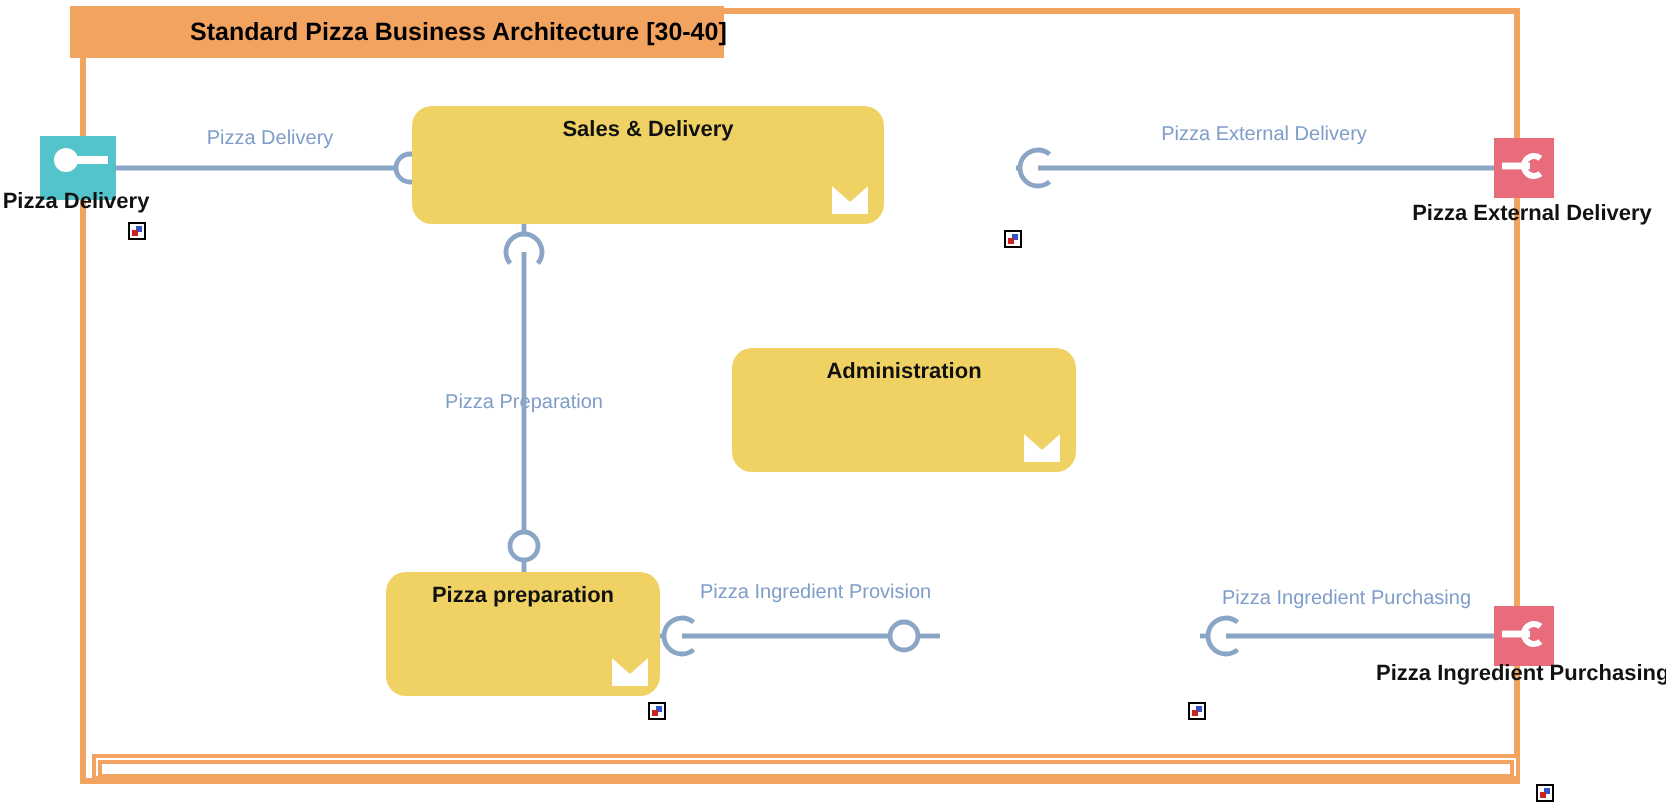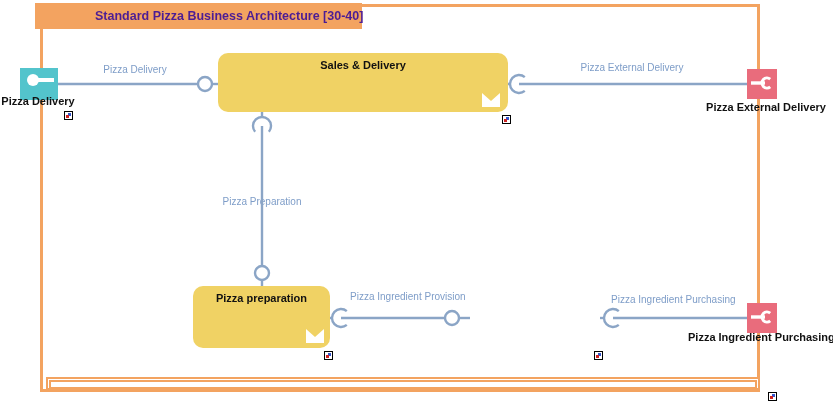--- a/index.html
+++ b/index.html
@@ -8,21 +8,21 @@
     font-family:"Liberation Sans","DejaVu Sans",sans-serif;overflow:hidden;
   }
   .container-rect{
     position:absolute;left:40px;top:4px;width:720px;height:388px;
     border:3px solid #F3A360;box-sizing:border-box;background:transparent;z-index:0;
   }
   .title-bar{
     position:absolute;left:35px;top:3px;width:327px;height:26px;background:#F3A360;
     display:flex;align-items:center;gap:7px;padding-left:9px;box-sizing:border-box;z-index:3;
   }
-  .title-bar .ttl{color:#4c1d95;font-weight:bold;font-size:12.5px;white-space:nowrap;margin-left:44px;}
+  .title-bar .ttl{color:#000000;font-weight:bold;font-size:12.5px;white-space:nowrap;margin-left:44px;}
   .bottom-bar{
     position:absolute;left:46px;top:377px;width:714px;height:13px;
     border:2px solid #F3A360;box-sizing:border-box;background:#fff;z-index:1;
   }
   .bottom-bar .inner{
     margin:1px;height:5px;border:2px solid #F3A360;background:#fff;
   }
   .func-box{
     position:absolute;background:#F0D264;border-radius:10px;z-index:3;
     text-align:center;font-weight:bold;font-size:11px;color:#111;padding-top:6px;box-sizing:border-box;
@@ -91,27 +91,33 @@
       <path d="M 341 318 H 445"></path>
       <circle cx="452" cy="318" r="7" fill="#ffffff"></circle>
       <path d="M 459 318 H 470"></path>
 
       <path d="M 600 318 H 604"></path>
       <path d="M 618.79 311.11 A 9 9 0 1 0 618.79 324.89"></path>
       <path d="M 613 318 H 747"></path>
     </g>
   </svg>
 
-  <div class="func-box" style="left:218px;top:53px;width:290px;height:59px;">
+  <div class="func-box" style="left:206px;top:53px;width:236px;height:59px;">
     <span>Sales &amp; Delivery</span>
     <svg class="m-icon" width="18" height="14" viewBox="0 0 18 14">
       <polygon points="0,0 9,8 18,0 18,14 0,14" fill="#ffffff"></polygon>
     </svg>
   </div>
 
+  <div class="func-box" style="left:366px;top:174px;width:172px;height:62px;">
+    <span>Administration</span>
+    <svg class="m-icon" width="18" height="14" viewBox="0 0 18 14">
+      <polygon points="0,0 9,8 18,0 18,14 0,14" fill="#ffffff"></polygon>
+    </svg>
+  </div>
 
   <div class="func-box" style="left:193px;top:286px;width:137px;height:62px;">
     <span>Pizza preparation</span>
     <svg class="m-icon" style="right:6px;" width="18" height="14" viewBox="0 0 18 14">
       <polygon points="0,0 9,8 18,0 18,14 0,14" fill="#ffffff"></polygon>
     </svg>
   </div>
 
 
   <div class="ext-icon teal" style="left:20px;top:68px;width:38px;height:32px;">

